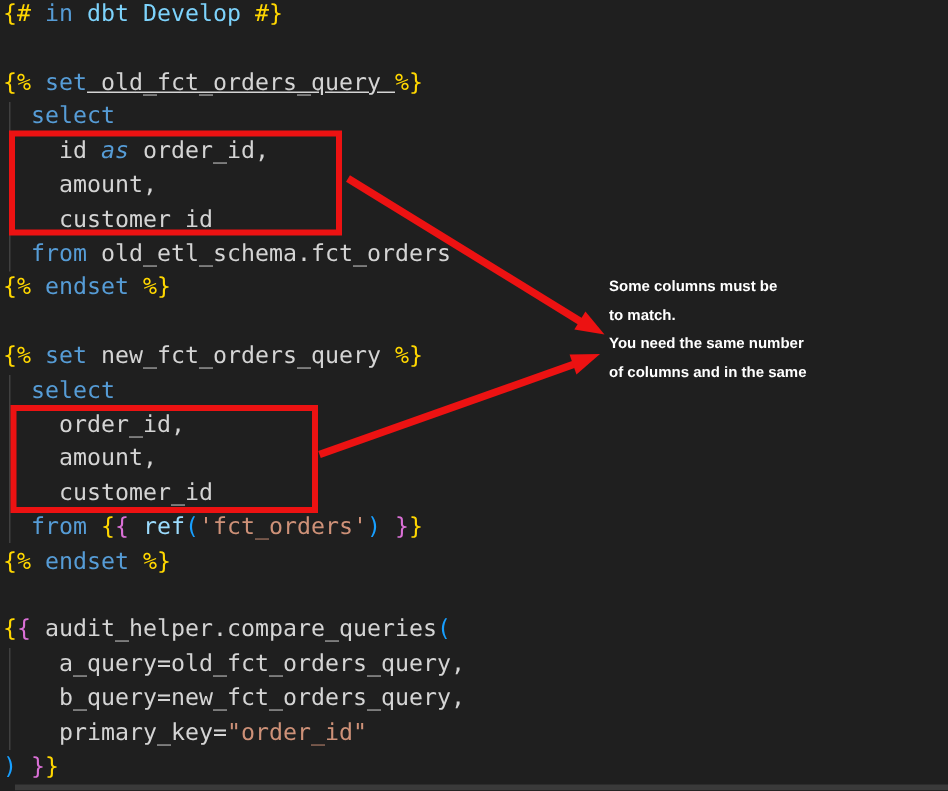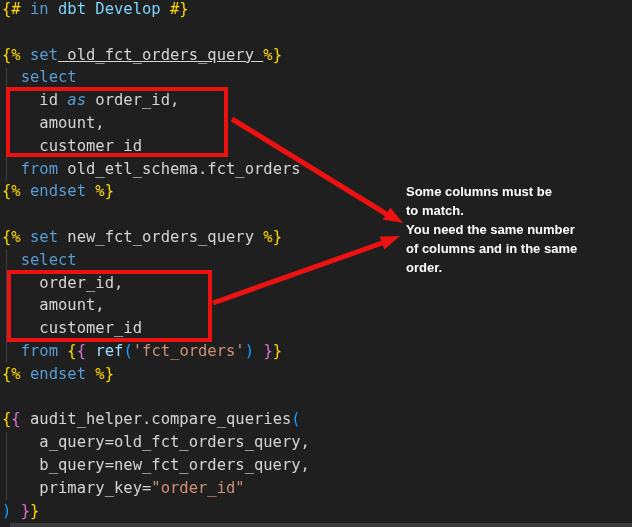--- a/index.html
+++ b/index.html
@@ -27,21 +27,21 @@
   }
   #arrows{
     position:absolute;left:0;top:0;width:632px;height:527px;
     pointer-events:none;
   }
   .arrow-line{stroke:var(--red);stroke-width:5;}
   .arrow-head{fill:var(--red);}
   #annotation-note{
     position:absolute;left:406px;top:182px;
     font-family:"Liberation Sans","DejaVu Sans",sans-serif;
-    font-weight:bold;font-size:13px;line-height:19px;color:#ffffff;
+    font-weight:bold;font-size:10px;line-height:19px;color:#ffffff;
     white-space:nowrap;
   }
   #hscrollbar{
     position:absolute;left:10px;right:0;bottom:0;height:4px;
     background:#3a3a3a;
   }
 </style>
 </head>
 <body>
 
@@ -83,16 +83,15 @@
   <polygon class="arrow-head" points="403,223 382.9,219.6 390.3,207.6"></polygon>
   <line class="arrow-line" x1="213" y1="303" x2="385" y2="242"></line>
   <polygon class="arrow-head" points="400,236 384.3,249.6 379.7,236.4"></polygon>
 </svg>
 
 <div id="annotation-note">
   <div>Some columns must be</div>
   <div>to match.</div>
   <div>You need the same number</div>
   <div>of columns and in the same</div>
-  <div>order.</div>
 </div>
 
 <div id="hscrollbar"></div>
 
 </body></html>

